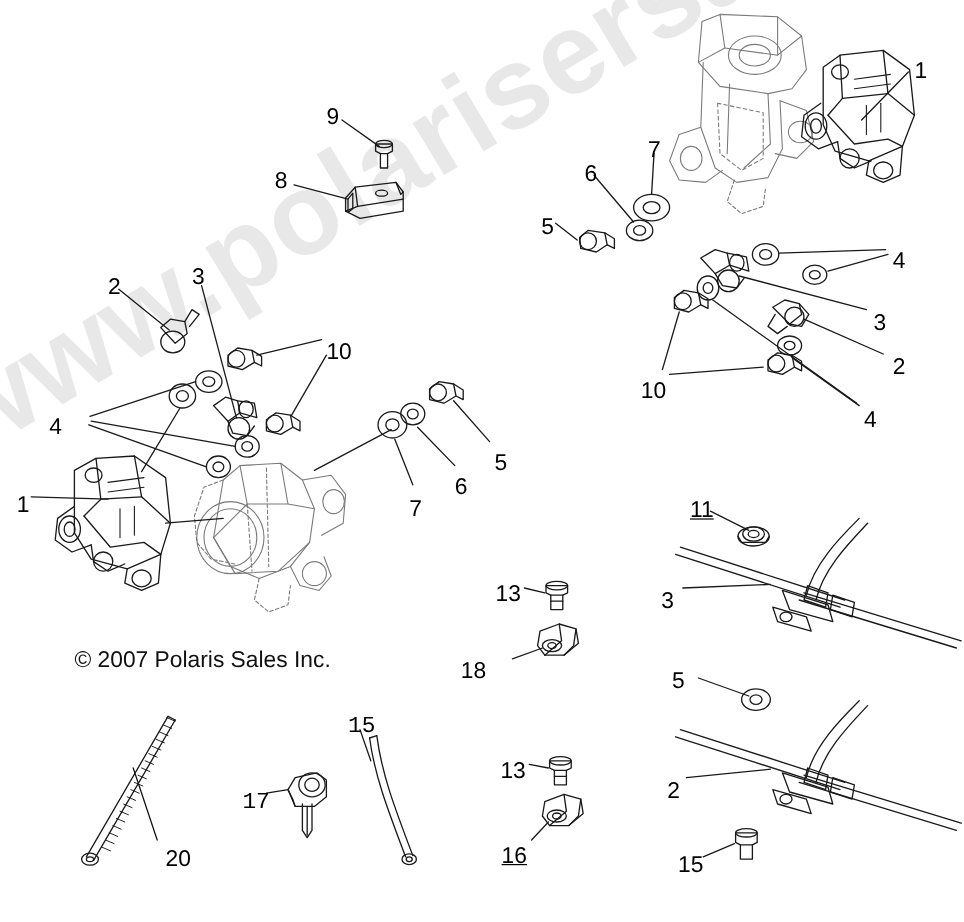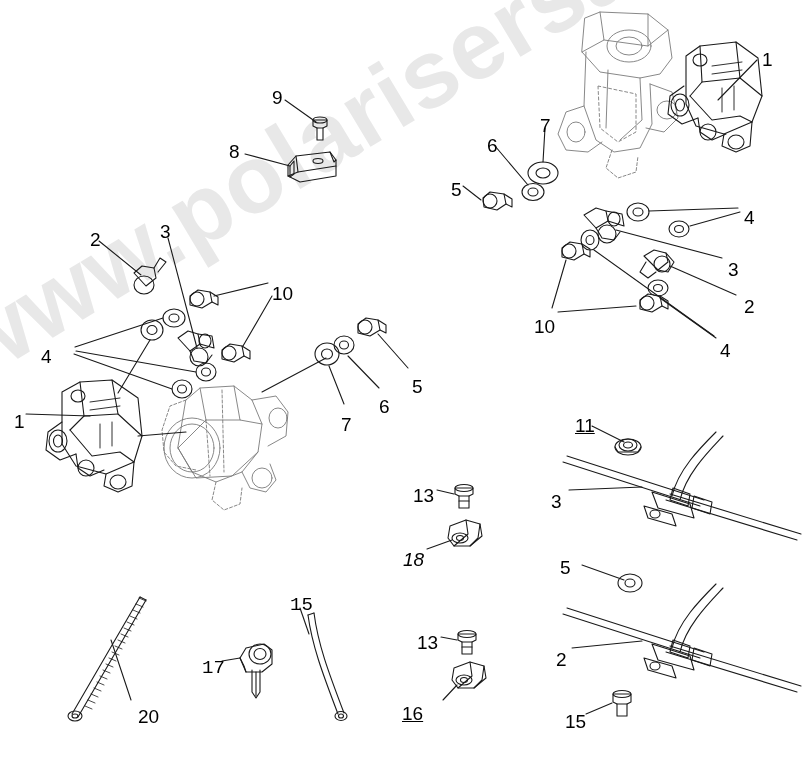--- a/index.html
+++ b/index.html
@@ -419,20 +419,21 @@
         <path d="M314 613 C 318 644, 328 671, 344 713"></path>
         <path d="M308 615 L314 613"></path>
         <ellipse cx="341" cy="716" rx="6" ry="4.5"></ellipse>
         <ellipse cx="341" cy="716" rx="2.5" ry="2"></ellipse>
       </g>
       <path d="M300 608 L309 634"></path>
 
     </g>
   </svg>
 
+  <div id="copyright">© 2007 Polaris Sales Inc.</div>
 
   <div id="callout-layer">
       <div class="callout" style="left: 272px; top: 88px;">9</div>
       <div class="callout" style="left: 229px; top: 142px;">8</div>
       <div class="callout" style="left: 90px; top: 230px;">2</div>
       <div class="callout" style="left: 160px; top: 222px;">3</div>
       <div class="callout" style="left: 272px; top: 284px;">10</div>
       <div class="callout" style="left: 41px; top: 347px;">4</div>
       <div class="callout" style="left: 14px; top: 412px;">1</div>
       <div class="callout" style="left: 341px; top: 415px;">7</div>
@@ -445,22 +446,22 @@
       <div class="callout" style="left: 744px; top: 208px;">4</div>
       <div class="callout" style="left: 728px; top: 260px;">3</div>
       <div class="callout" style="left: 744px; top: 297px;">2</div>
       <div class="callout" style="left: 534px; top: 317px;">10</div>
       <div class="callout" style="left: 720px; top: 341px;">4</div>
       <div class="callout" style="left: 575px; top: 416px; text-decoration: underline;">11</div>
       <div class="callout" style="left: 551px; top: 492px;">3</div>
       <div class="callout" style="left: 560px; top: 558px;">5</div>
       <div class="callout" style="left: 556px; top: 650px;">2</div>
       <div class="callout" style="left: 413px; top: 486px;">13</div>
-      <div class="callout" style="left: 403px; top: 550px; font-style: italic;">18</div>
+      <div class="callout" style="left: 384px; top: 550px;">18</div>
       <div class="callout" style="left: 417px; top: 633px;">13</div>
-      <div class="callout" style="left: 402px; top: 704px; text-decoration: underline;">16</div>
+      <div class="callout" style="left: 418px; top: 704px; text-decoration: underline;">16</div>
       <div class="callout" style="left: 565px; top: 712px;">15</div>
       <div class="callout" style="left: 290px; top: 596px; font-family: Liberation Mono, monospace;">15</div>
       <div class="callout" style="left: 202px; top: 659px; font-family: Liberation Mono, monospace;">17</div>
       <div class="callout" style="left: 138px; top: 707px;">20</div>
     </div>
 
 </div>
 
 </body></html>

